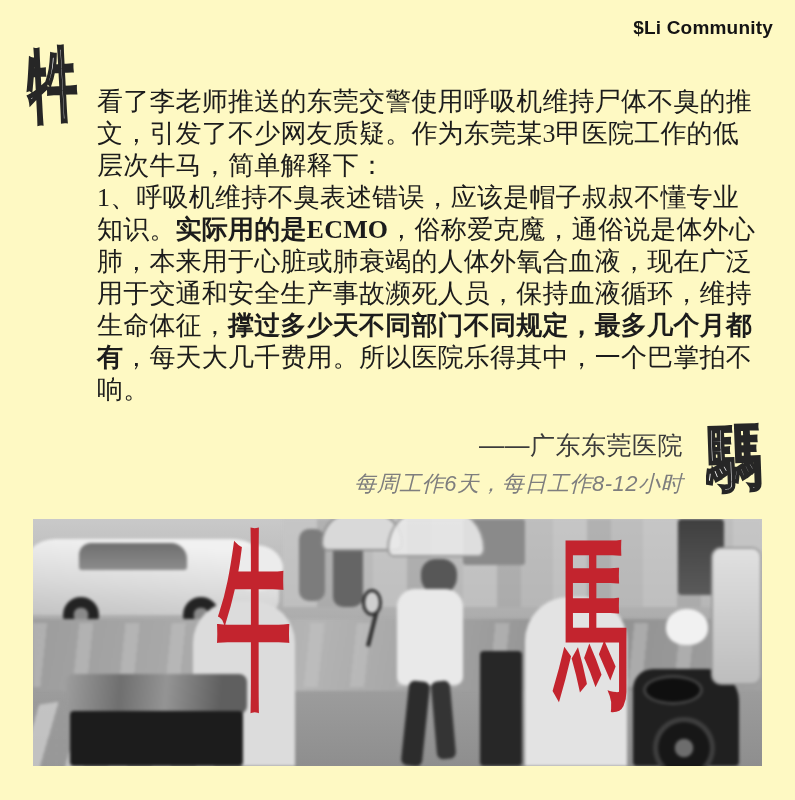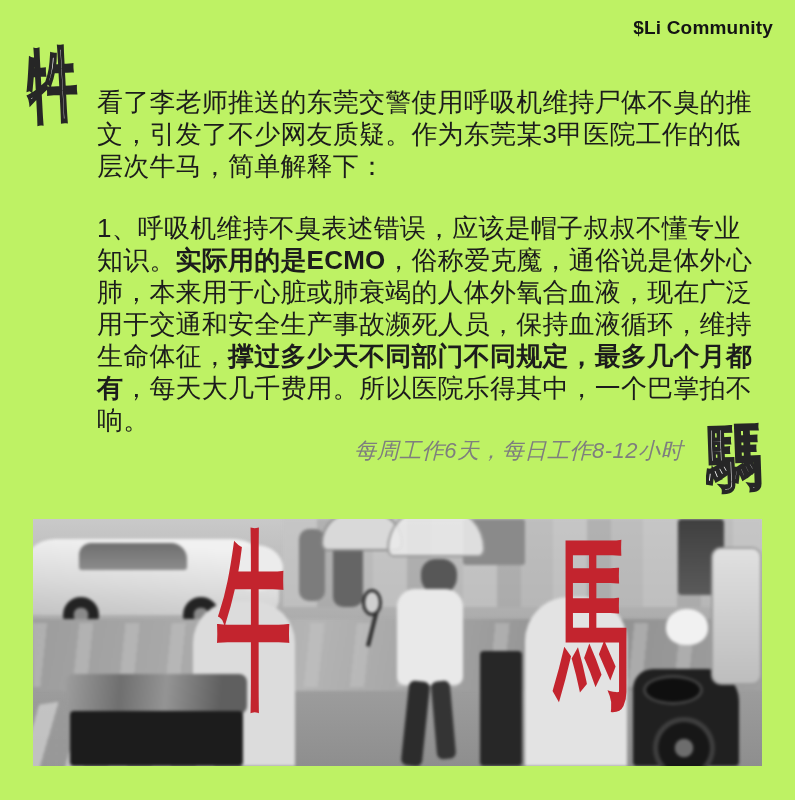--- a/index.html
+++ b/index.html
@@ -1,28 +1,28 @@
 <!DOCTYPE html>
 <html><head>
 <meta charset="utf-8">
 <style>
   * { margin:0; padding:0; box-sizing:border-box; }
   html,body { background:#ffffff; }
   body { font-family:"Liberation Sans", sans-serif; }
-  .page { position:relative; width:795px; height:800px; background:#bef264; overflow:hidden; }
+  .page { position:relative; width:795px; height:800px; background:#fef9c3; overflow:hidden; }
 
   
   .community { position:absolute; top:17px; right:22px; font-size:19px; font-weight:700; color:#141414; letter-spacing:0.2px; }
   .logo-left  { position:absolute; left:24px; top:38px; }
   .logo-right { position:absolute; right:31px; top:418px; }
 
   
   .text-block { position:absolute; left:97px; top:86px; width:666px; font-size:26px; line-height:32px; color:#1c1c1c; letter-spacing:0.2px; }
-  .para { margin:0; }
-  .para2 { margin-top:30px; }
+  .para { margin:0;font-family:Liberation Serif, serif; }
+  .para2 { }
 
   
   .sig-block { position:absolute; right:112px; top:429px; text-align:right; }
   .signature { font-size:25px; color:#3b3b3b; letter-spacing:0.5px; }
   .tagline { margin-top:7px; font-size:22px; font-style:italic; color:#7e7e7e; letter-spacing:0.5px; }
 
   
   .photo { position:absolute; left:33px; top:519px; width:729px; height:247px; overflow:hidden;
            background:linear-gradient(180deg,#c9c9c9 0%,#b3b3b3 30%,#a3a3a3 55%,#8e8e8e 100%); }
   .ph-shapes { position:absolute; inset:0; filter:blur(1.4px); }
@@ -95,20 +95,21 @@
   <svg class="logo-left" width="60" height="92" viewBox="0 0 60 92" aria-hidden="true">
     <text x="0" y="0" text-anchor="middle" fill="#ffffff" stroke="#262626" stroke-width="2.4" font-family="Liberation Sans, sans-serif" font-weight="700" font-size="74" transform="translate(30,74) rotate(-3) scale(0.66,1.06)">牪</text>
   </svg>
 
   <div class="text-block">
     <p class="para">看了李老师推送的东莞交警使用呼吸机维持尸体不臭的推文，引发了不少网友质疑。作为东莞某3甲医院工作的低层次牛马，简单解释下：</p>
     <p class="para para2" id="para2"><span>1、呼吸机维持不臭表述错误，应该是帽子叔叔不懂专业知识。</span><span style="font-weight: 700;">实际用的是ECMO</span><span>，俗称爱克魔，通俗说是体外心肺，本来用于心脏或肺衰竭的人体外氧合血液，现在广泛用于交通和安全生产事故濒死人员，保持血液循环，维持生命体征，</span><span style="font-weight: 700;">撑过多少天不同部门不同规定，最多几个月都有</span><span>，每天大几千费用。所以医院乐得其中，一个巴掌拍不响。</span></p>
   </div>
 
   <div class="sig-block">
+    <div class="signature">——广东东莞医院</div>
     <div class="tagline">每周工作6天，每日工作8-12小时</div>
   </div>
 
   <svg class="logo-right" width="58" height="80" viewBox="0 0 58 80" aria-hidden="true">
     <text x="0" y="0" text-anchor="middle" fill="#ffffff" stroke="#262626" stroke-width="2.2" font-family="Liberation Sans, sans-serif" font-weight="700" font-size="66" transform="translate(29,64) rotate(-2) scale(0.82,1.06)">騳</text>
   </svg>
 
   <div class="photo">
     <div class="ph-shapes">
       <div class="ph-backdrop"></div>

